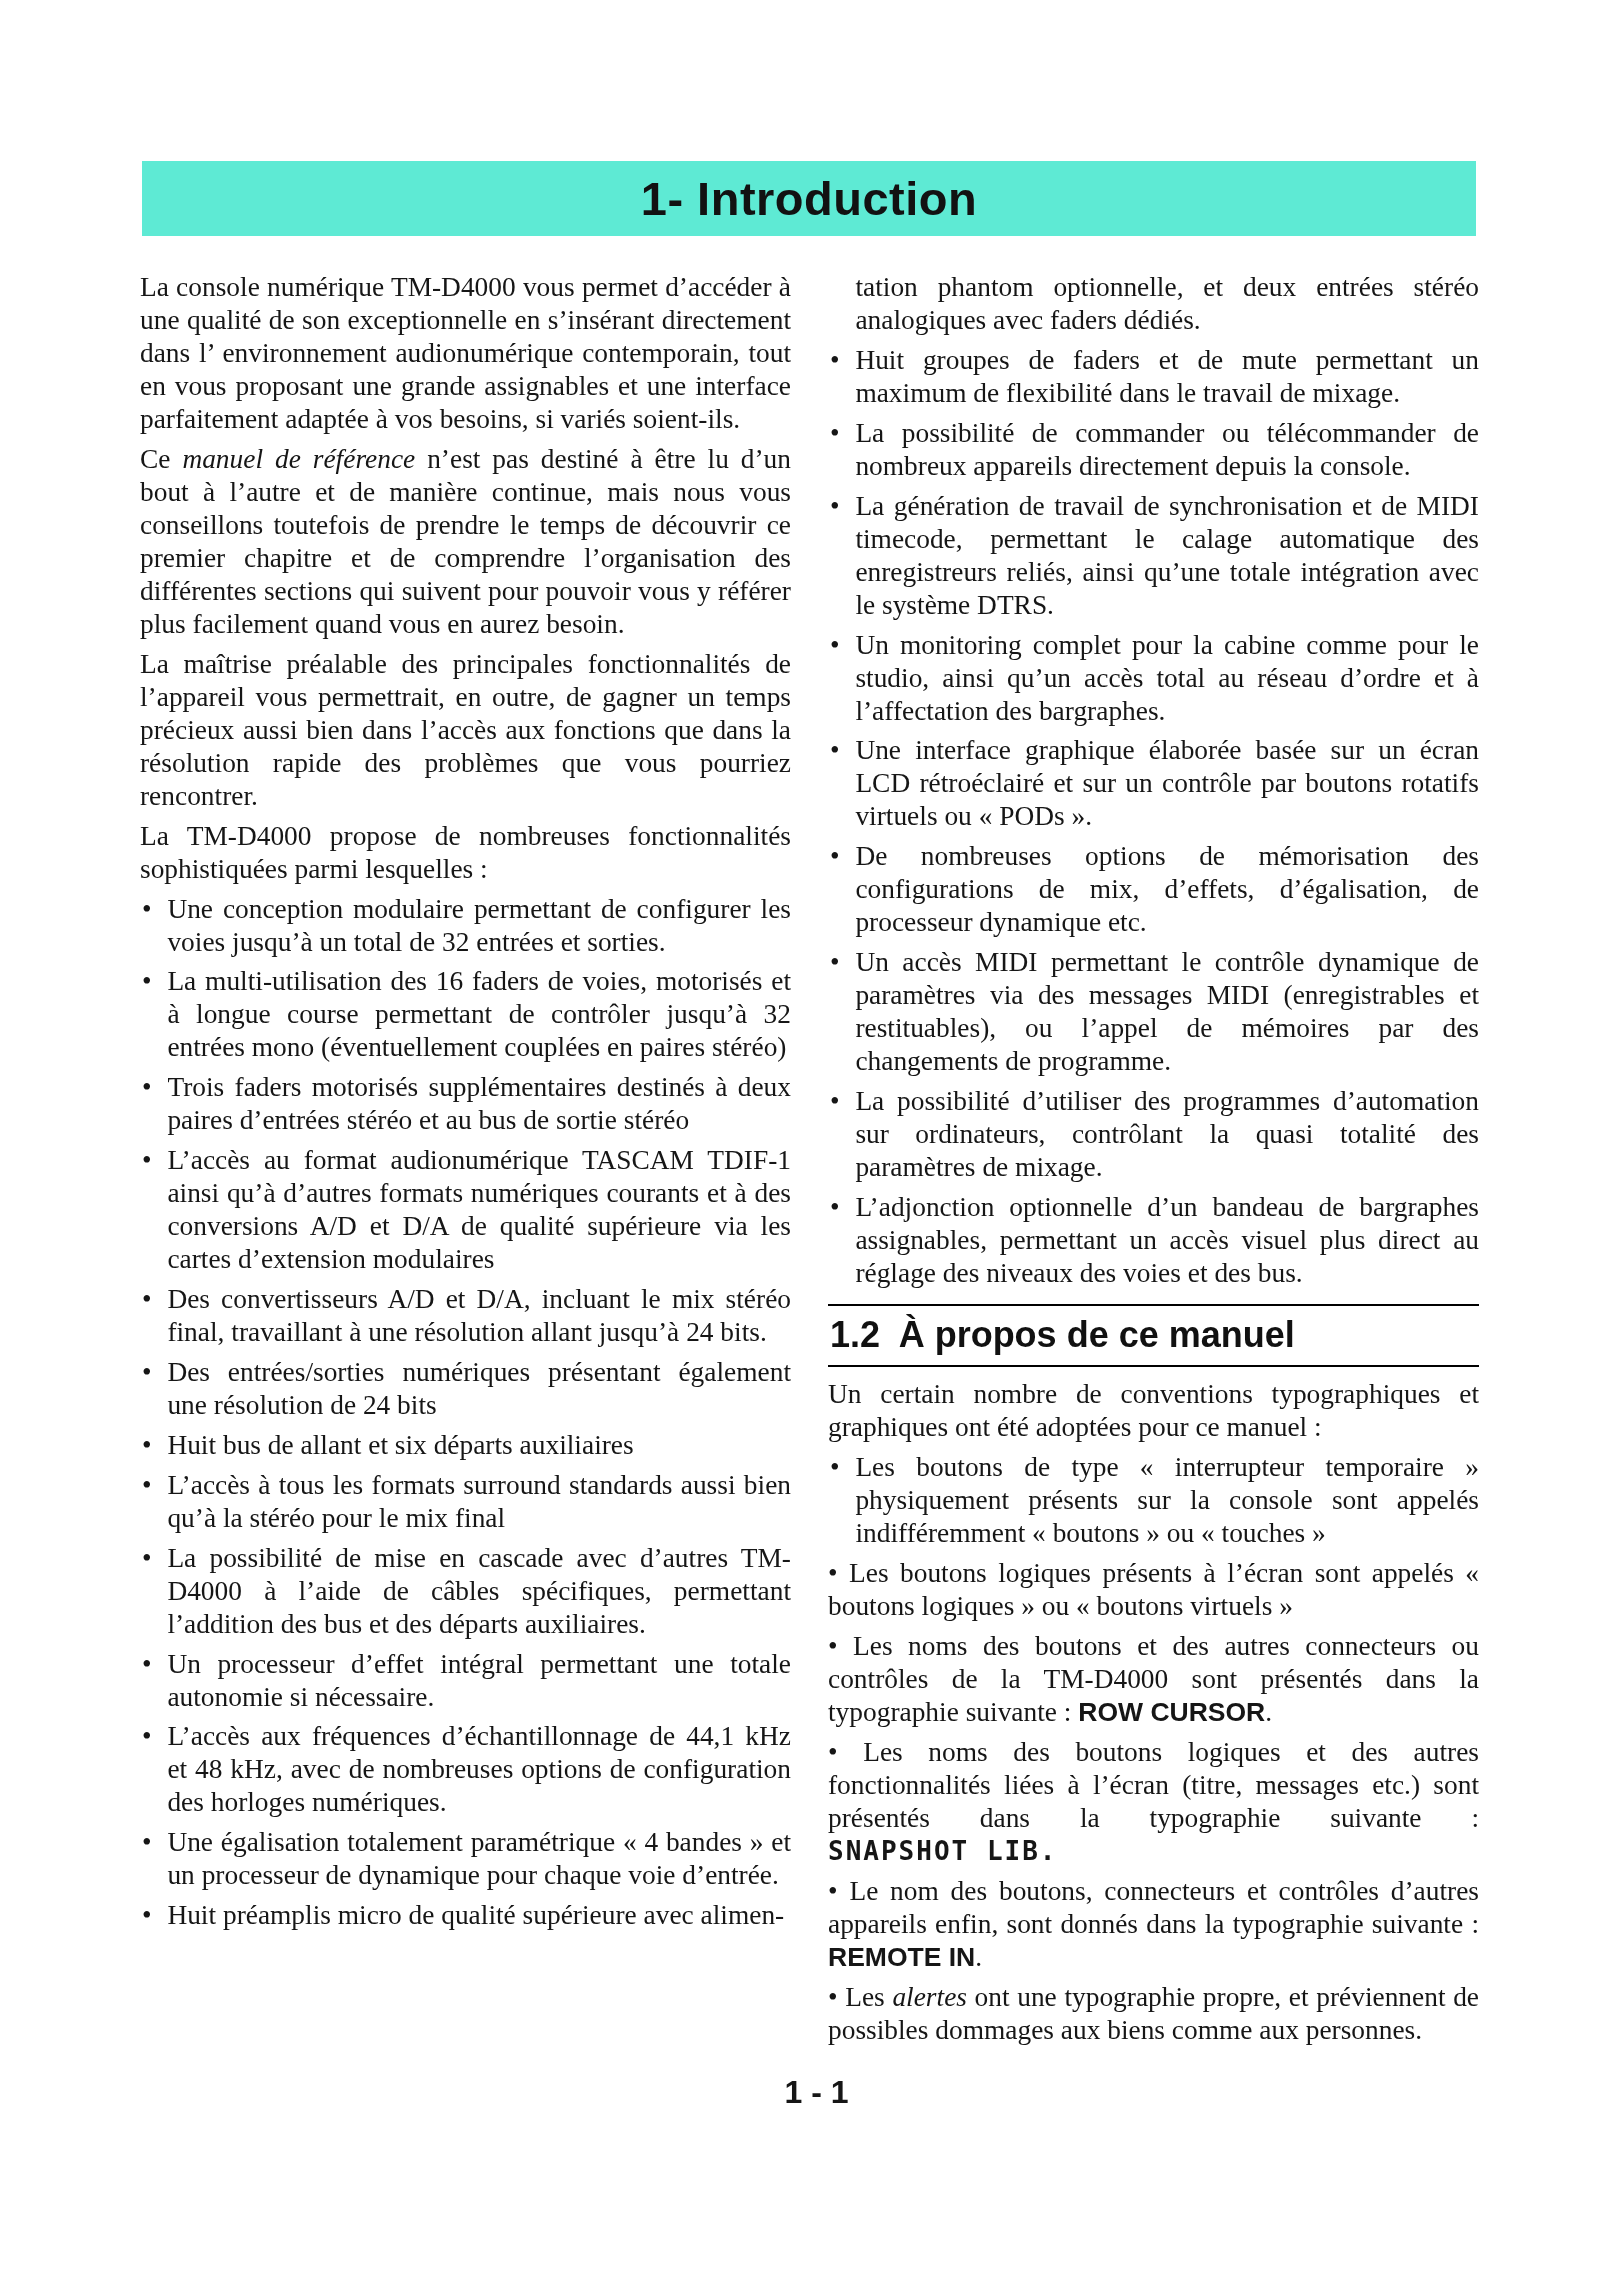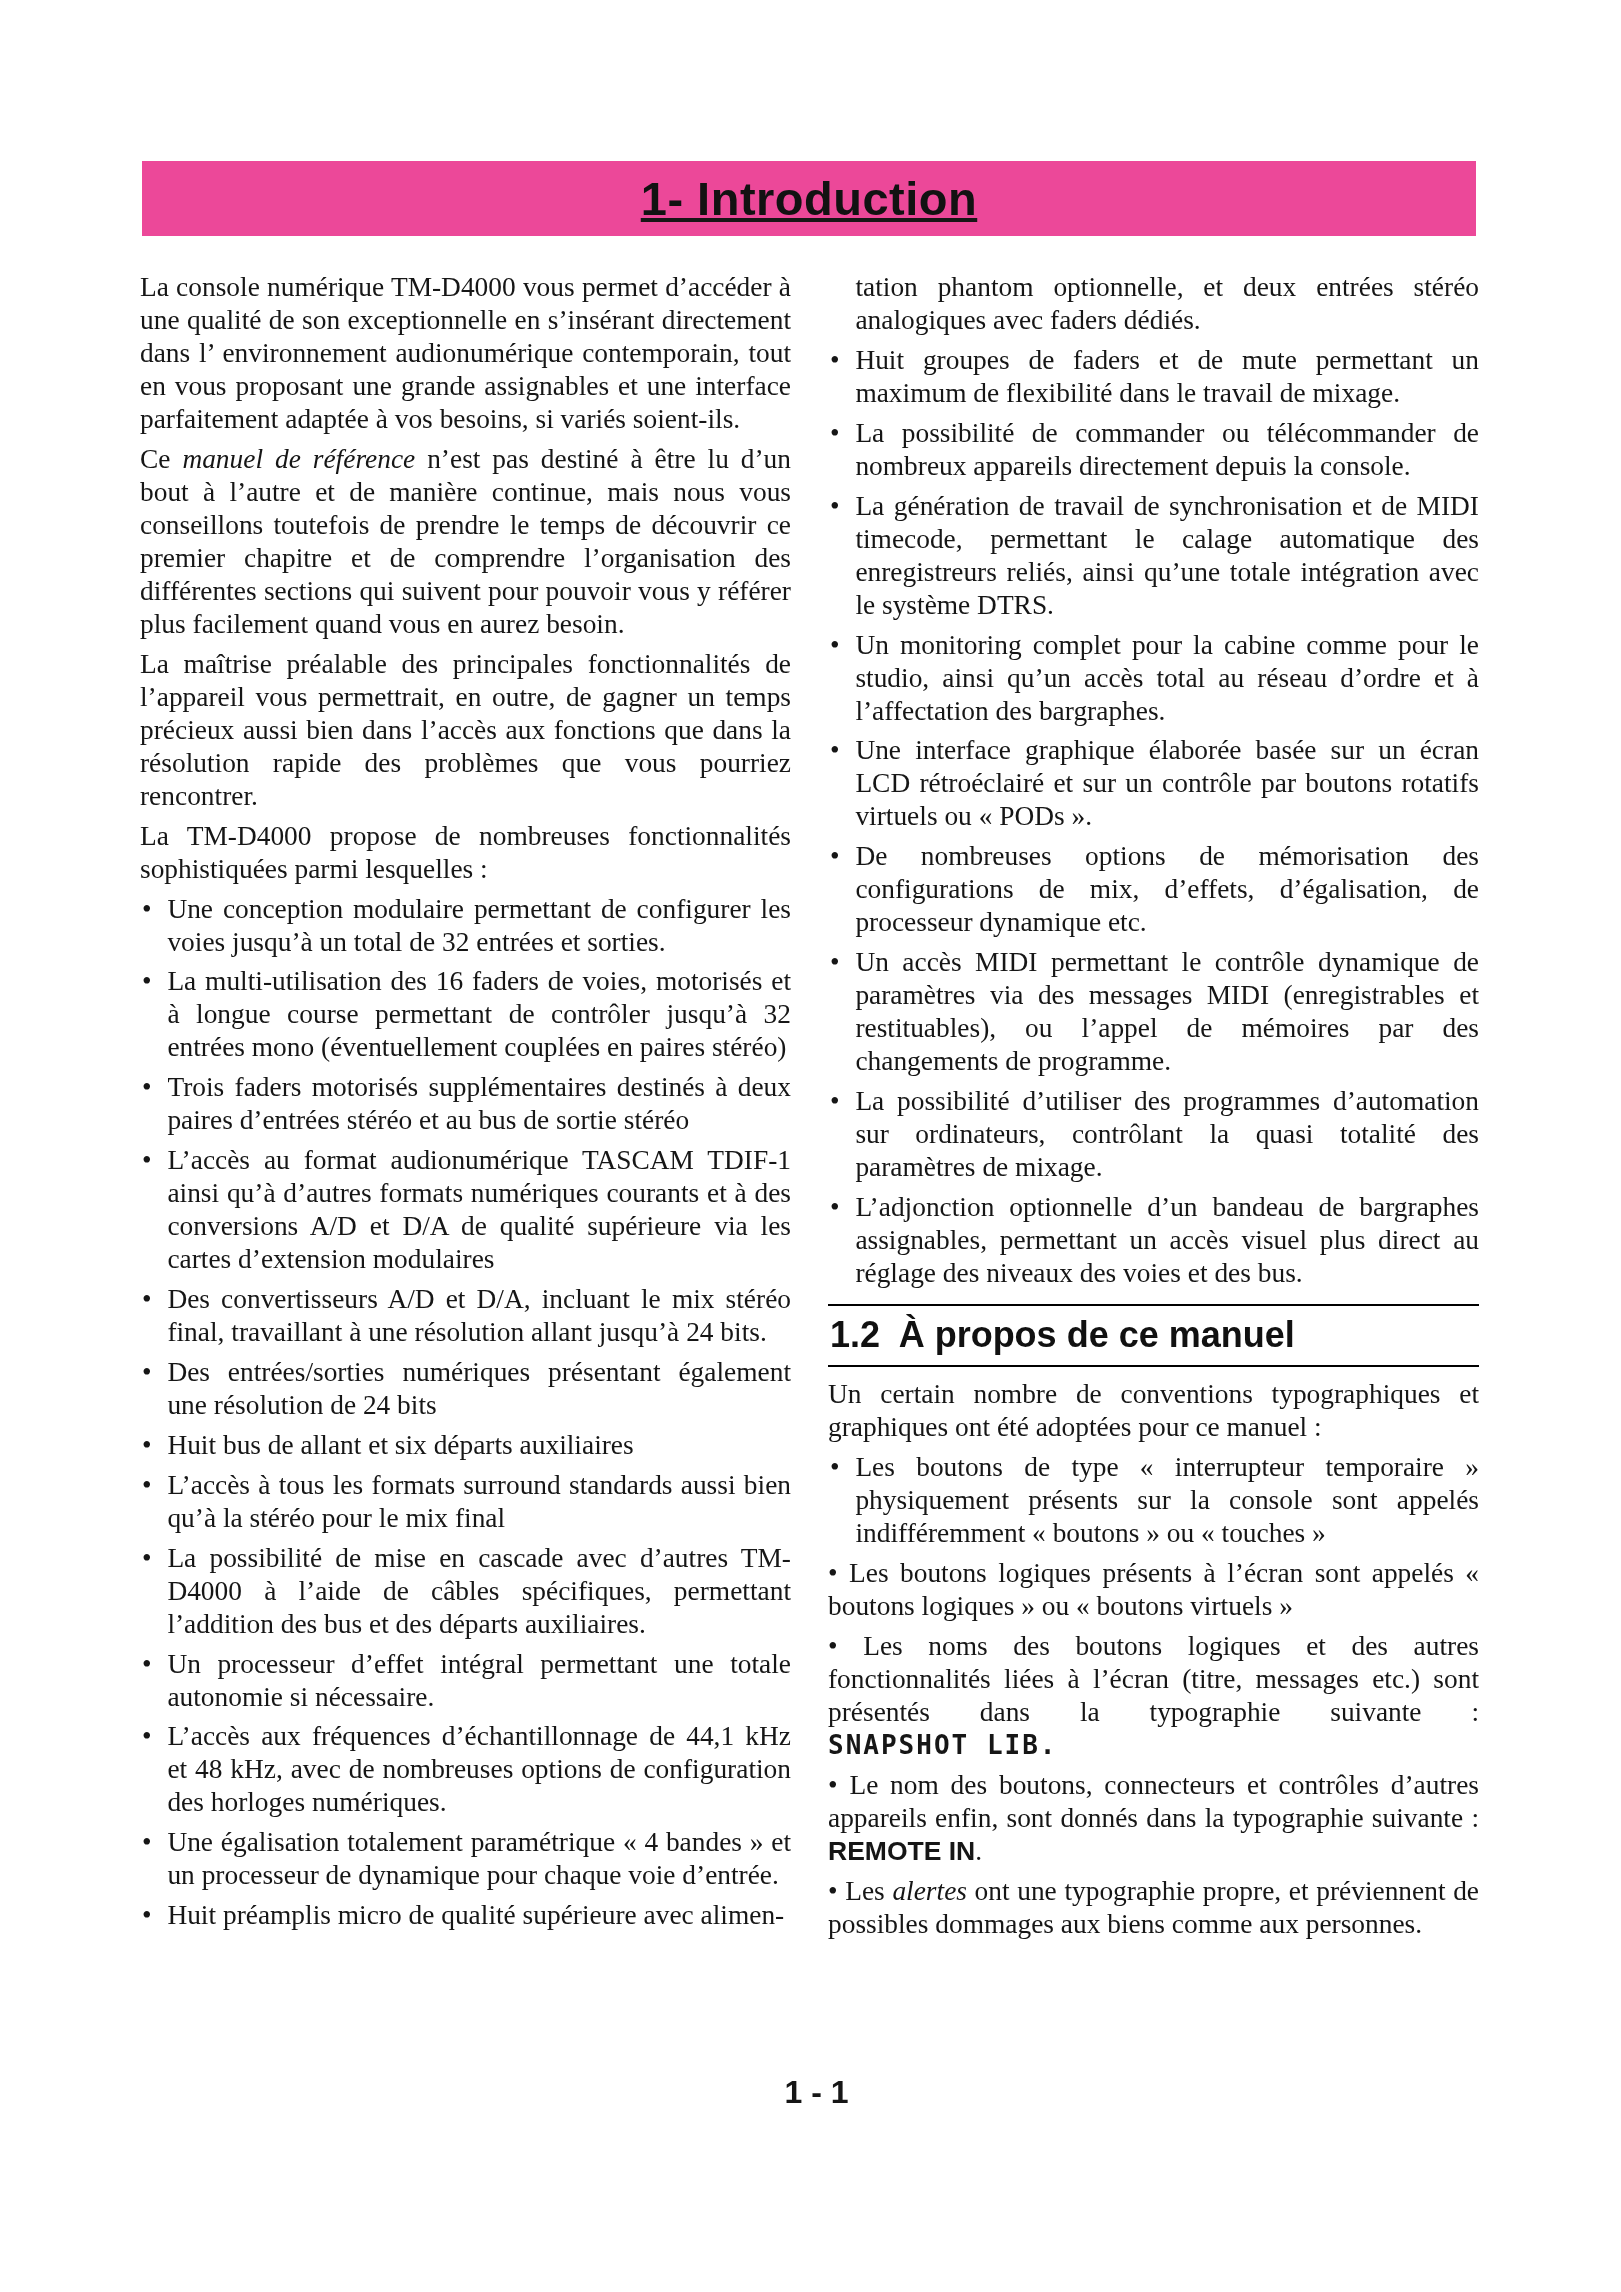--- a/index.html
+++ b/index.html
@@ -87,21 +87,21 @@
     font-weight: bold;
     font-size: 32px;
     color: #161616;
   }
 </style>
 </head>
 <body>
 
 <div class="page">
 
-  <div class="banner" style="background: #ec4899; text-decoration: underline;">
+  <div class="banner" style="background: #5eead4;">
     <span class="banner-title">1- Introduction</span>
   </div>
 
   <div class="columns">
     <div class="col">
         <p class="para"><span>La console numérique TM-D4000 vous permet d’accéder à une qualité de son exceptionnelle en s’insérant directement dans l’ environnement audionumérique contemporain, tout en vous proposant une grande assignables et une interface parfaitement adaptée à vos besoins, si variés soient-ils.</span></p>
         <p class="para"><span>Ce </span><span class="seg-i">manuel de référence</span><span> n’est pas destiné à être lu d’un bout à l’autre et de manière continue, mais nous vous conseillons toutefois de prendre le temps de découvrir ce premier chapitre et de comprendre l’organisation des différentes sections qui suivent pour pouvoir vous y référer plus facilement quand vous en aurez besoin.</span></p>
         <p class="para"><span>La maîtrise préalable des principales fonctionnalités de l’appareil vous permettrait, en outre, de gagner un temps précieux aussi bien dans l’accès aux fonctions que dans la résolution rapide des problèmes que vous pourriez rencontrer.</span></p>
         <p class="para"><span>La TM-D4000 propose de nombreuses fonctionnalités sophistiquées parmi lesquelles :</span></p>
         <p class="bullet"><span class="marker">•&nbsp;</span><span>Une conception modulaire permettant de configurer les voies jusqu’à un total de 32 entrées et sorties.</span></p>
@@ -126,20 +126,21 @@
         <p class="bullet"><span class="marker">•&nbsp;</span><span>Un monitoring complet pour la cabine comme pour le studio, ainsi qu’un accès total au réseau d’ordre et à l’affectation des bargraphes.</span></p>
         <p class="bullet"><span class="marker">•&nbsp;</span><span>Une interface graphique élaborée  basée sur un écran LCD rétroéclairé et sur un contrôle par boutons rotatifs virtuels ou « PODs ».</span></p>
         <p class="bullet"><span class="marker">•&nbsp;</span><span>De nombreuses options de mémorisation des configurations de mix, d’effets, d’égalisation, de processeur dynamique etc.</span></p>
         <p class="bullet"><span class="marker">•&nbsp;</span><span>Un accès MIDI permettant le contrôle dynamique de paramètres via des messages MIDI (enregistrables et restituables), ou l’appel de mémoires par des changements de programme.</span></p>
         <p class="bullet"><span class="marker">•&nbsp;</span><span>La possibilité d’utiliser des programmes d’automation sur ordinateurs, contrôlant la quasi totalité des paramètres de mixage.</span></p>
         <p class="bullet"><span class="marker">•&nbsp;</span><span>L’adjonction optionnelle d’un bandeau de bargraphes assignables, permettant un accès visuel plus direct au réglage des niveaux des voies et des bus.</span></p>
         <h2 class="section-heading"><span class="hnum">1.2</span><span>À propos de ce manuel</span></h2>
         <p class="para"><span>Un certain nombre de conventions typographiques et graphiques ont été adoptées pour ce manuel :</span></p>
         <p class="bullet"><span class="marker">•&nbsp;</span><span>Les boutons de type « interrupteur temporaire » physiquement présents sur la console sont appelés indifféremment « boutons » ou « touches »</span></p>
         <p class="bullet-flush"><span class="marker">•&nbsp;</span><span>Les boutons logiques présents à l’écran sont appelés « boutons logiques » ou « boutons virtuels »</span></p>
+        <p class="bullet-flush"><span class="marker">•&nbsp;</span><span>Les noms des boutons et des autres connecteurs ou contrôles de la TM-D4000 sont présentés dans la typographie suivante : </span><span class="seg-b">ROW CURSOR</span><span>.</span></p>
         <p class="bullet-flush"><span class="marker">•&nbsp;</span><span>Les noms des boutons logiques et des autres fonctionnalités liées à l’écran (titre, messages etc.) sont présentés dans la typographie suivante : </span><span class="seg-lcd">SNAPSHOT LIB.</span></p>
         <p class="bullet-flush"><span class="marker">•&nbsp;</span><span>Le nom des boutons, connecteurs et contrôles d’autres appareils enfin, sont donnés dans la typographie suivante : </span><span class="seg-b">REMOTE IN</span><span>.</span></p>
         <p class="bullet-flush"><span class="marker">•&nbsp;</span><span>Les </span><span class="seg-i">alertes</span><span> ont une typographie propre, et préviennent de possibles dommages aux biens comme aux personnes.</span></p>
       </div>
   </div>
 
   <div class="page-number">1 - 1</div>
 
 </div>
 

